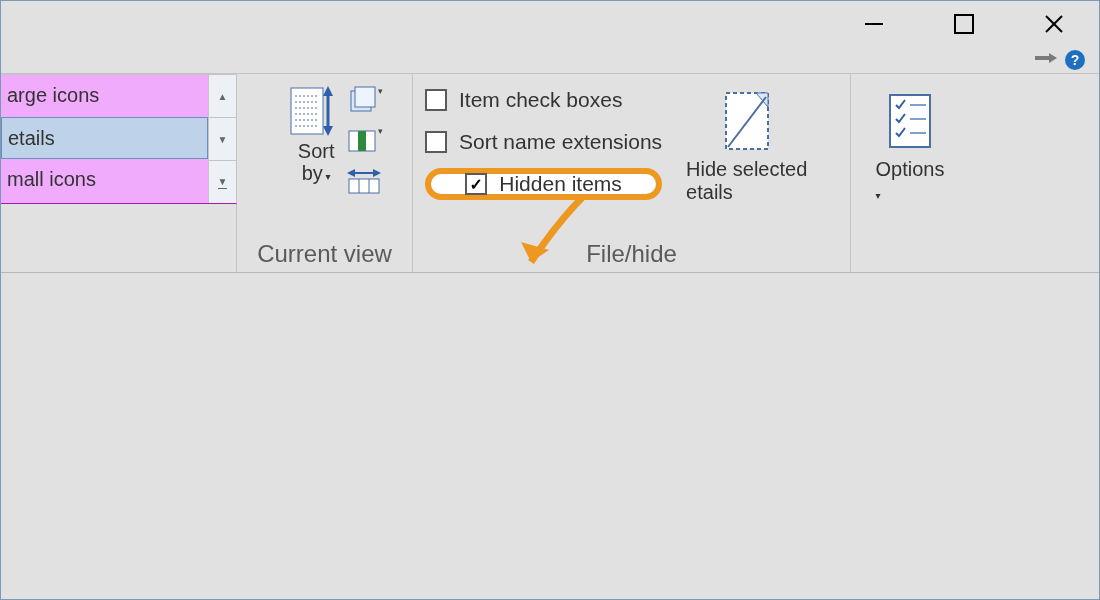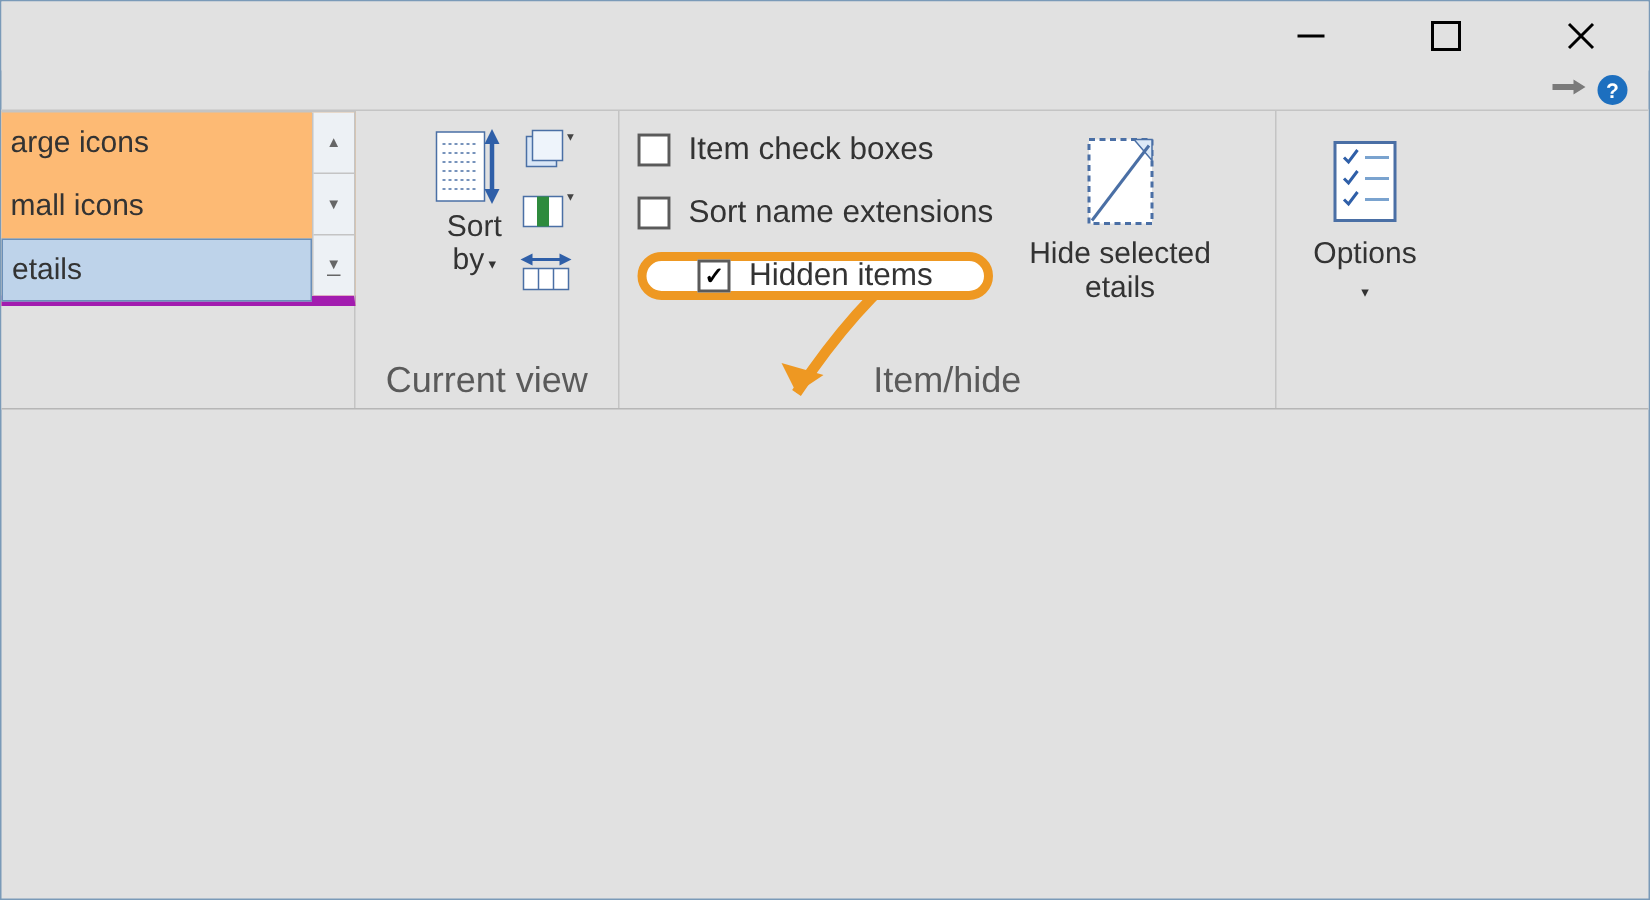--- a/index.html
+++ b/index.html
@@ -86,22 +86,22 @@
     border-left: none;
     padding-left: 0;
     width: 236px;
     border-right: 1px solid #c4c4c4;
   }
   .layout-list {
     width: 236px;
     height: 130px;
     border-top: 1px solid #c4c4c4;
     border-right: 1px solid #c4c4c4;
-    border-bottom: 7px solid #a21caf;
-    background: #fdba74;
+    border-bottom: 1px solid #a21caf;
+    background: #f0abfc;
     position: relative;
     font-size: 20px;
     display:flex;
     justify-content:space-between;
   }
   .layout-items { flex:1; }
   .layout-item {
     height: 42px;
     padding: 6px 8px 6px 6px;
     display:flex; align-items:center;
@@ -176,21 +176,21 @@
     position:absolute;
     left: 510px; top: 98px;
     z-index:4;
     pointer-events:none;
   }
   .big-btn {
     display:flex; flex-direction:column; align-items:center;
     padding: 4px 10px 0 10px;
   }
   .big-btn .icon-slot { width:60px; height:74px; display:flex; align-items:center; justify-content:center;}
-  .big-btn .big-label { font-size:20px; text-align:center; line-height:1.15; }
+  .big-btn .big-label { font-size:20px; text-align:left; line-height:1.15; }
   .dd-tri { font-size:10px; color:#333; }
   
   svg { overflow: visible; }
 </style>
 </head>
 <body>
 
 <div class="window">
 
   <div class="titlebar">
@@ -230,25 +230,25 @@
         <path d="M 100 0 Q 60 30 20 90" fill="none" stroke="#ee9822" stroke-width="7"></path>
         <polygon points="20,90 10,70 38,78" fill="#ee9822"></polygon>
       </svg>
 
       <div class="group layout-group" style="padding:0; align-items:stretch;">
         <div class="layout-list">
           <div class="layout-items">
             <div class="layout-item">
                 <span>arge icons</span>
               </div>
+            <div class="layout-item selected">
+                <span>etails</span>
+              </div>
             <div class="layout-item">
                 <span>mall icons</span>
-              </div>
-            <div class="layout-item selected">
-                <span>etails</span>
               </div>
           </div>
           <div class="layout-scroll">
             <div class="scroll-btn">▲</div>
             <div class="scroll-btn">▼</div>
             <div class="scroll-btn">
                 <span style="border-bottom:1px solid #666; padding-bottom:1px;">▼</span>
               </div>
           </div>
         </div>
@@ -328,21 +328,21 @@
                 <polygon points="34,4 46,4 46,18" fill="#dce9f7" stroke="#4a6fa5"></polygon>
                 <line x1="6" y1="58" x2="44" y2="8" stroke="#4a6fa5" stroke-width="2"></line>
               </svg>
             </div>
             <div class="big-label">
               <span>Hide selected</span><br>
               <span>etails</span>
             </div>
           </div>
         </div>
-        <div class="group-label">Item/hide</div>
+        <div class="group-label">File/hide</div>
       </div>
 
       <div class="group" style="width:118px; border-right:none;gap:32px;">
         <div class="group-body">
           <div class="big-btn">
             <div class="icon-slot">
               <svg width="48" height="60">
                 <rect x="4" y="4" width="40" height="52" fill="#fff" stroke="#4a6fa5" stroke-width="2"></rect>
                 <g fill="#2f5fa8">
                   <path d="M10 14 l3 3 l6 -8" stroke="#2f5fa8" stroke-width="2" fill="none"></path>

